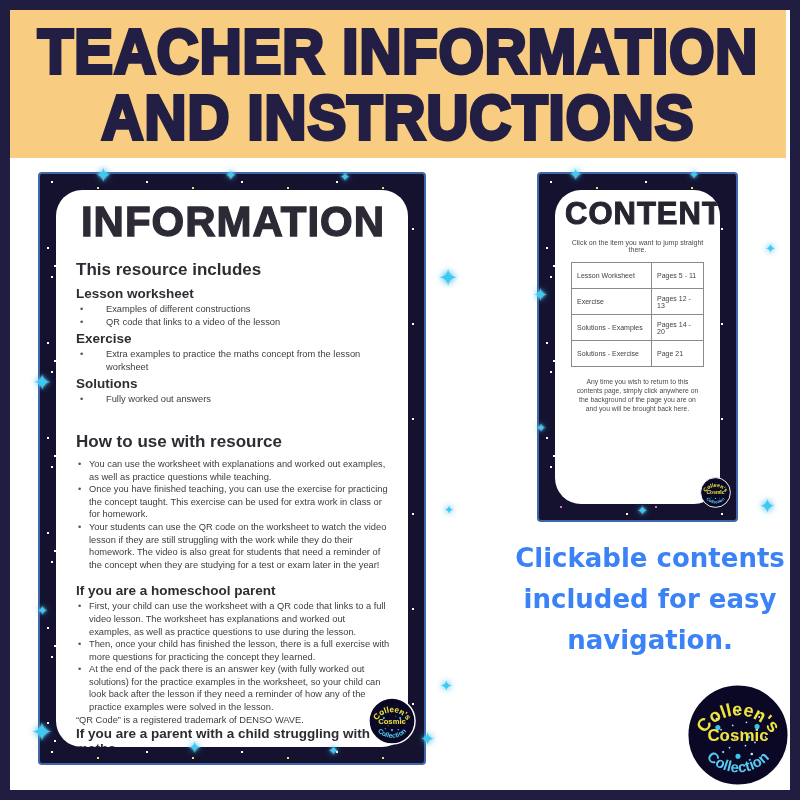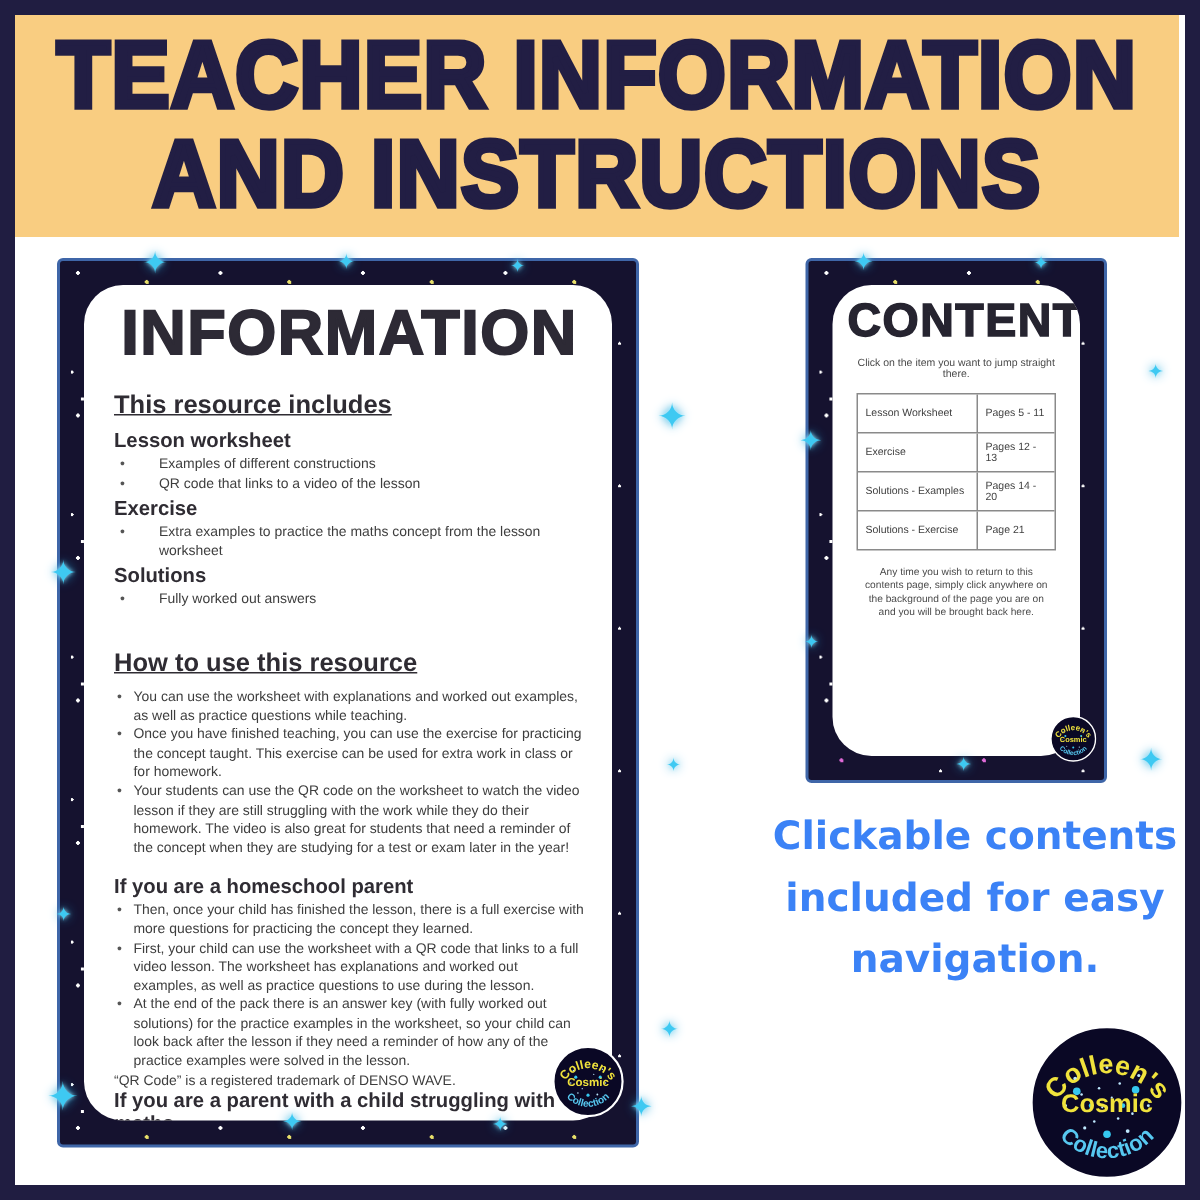--- a/index.html
+++ b/index.html
@@ -48,21 +48,21 @@
   .burst{position:absolute;line-height:1;color:#3ec9f2;z-index:3;
     text-shadow:0 0 3px #9fe9ff,0 0 7px #1f9fd6;pointer-events:none;
     font-family:"DejaVu Sans",sans-serif;}
   .burst::before{content:"\2726";}
   
   .info-body{padding:6px 18px 0 20px;color:#3c3c3c;}
   .info-title{
     text-align:center;font-size:42px;font-weight:900;color:#2d2a35;
     letter-spacing:1px;-webkit-text-stroke:1.3px #2d2a35;margin-top:2px;
   }
-  .h-big{font-size:17px;font-weight:800;color:#2f2c33;margin:14px 0 6px 0;text-decoration:underline;}
+  .h-big{font-size:17px;font-weight:800;color:#2f2c33;margin:14px 0 6px 0;}
   .h-sub{font-size:13.5px;font-weight:800;color:#2f2c33;margin:7px 0 2px 0;}
   .h-sub.tight{margin-top:3px;}
   .b{position:relative;font-size:9.3px;line-height:12.6px;padding-left:30px;color:#3d3d3d;}
   .b::before{content:"\2022";position:absolute;left:4px;top:0;color:#555;}
   .howto .b{padding-left:13px;}
   .howto .b::before{left:2px;}
   .footnote{position:absolute;left:36px;bottom:38px;font-size:9.3px;color:#3d3d3d;}
   
   .contents-body{padding:4px 10px 0 10px;color:#444;}
   .contents-title{
@@ -122,29 +122,29 @@
         <div class="b"><span>Examples of different constructions</span></div>
         <div class="b"><span>QR code that links to a video of the lesson</span></div>
 
         <div class="h-sub tight">Exercise</div>
         <div class="b"><span>Extra examples to practice the maths concept from the lesson worksheet</span></div>
 
         <div class="h-sub tight">Solutions</div>
         <div class="b"><span>Fully worked out answers</span></div>
 
         <div class="howto">
-          <div class="h-big" style="margin-top:26px;">How to use this resource</div>
+          <div class="h-big" style="margin-top:26px;">How to use with resource</div>
 
           <div class="b"><span>You can use the worksheet with explanations and worked out examples, as well as practice questions while teaching.</span></div>
           <div class="b"><span>Once you have finished teaching, you can use the exercise for practicing the concept taught. This exercise can be used for extra work in class or for homework.</span></div>
           <div class="b"><span>Your students can use the QR code on the worksheet to watch the video lesson if they are still struggling with the work while they do their homework. The video is also great for students that need a reminder of the concept when they are studying for a test or exam later in the year!</span></div>
 
           <div class="h-sub" style="margin-top:12px;">If you are a homeschool parent</div>
+          <div class="b"><span>First, your child can use the worksheet with a QR code that links to a full video lesson. The worksheet has explanations and worked out examples, as well as practice questions to use during the lesson.</span></div>
           <div class="b"><span>Then, once your child has finished the lesson, there is a full exercise with more questions for practicing the concept they learned.</span></div>
-          <div class="b"><span>First, your child can use the worksheet with a QR code that links to a full video lesson. The worksheet has explanations and worked out examples, as well as practice questions to use during the lesson.</span></div>
           <div class="b"><span>At the end of the pack there is an answer key (with fully worked out solutions) for the practice examples in the worksheet, so your child can look back after the lesson if they need a reminder of how any of the practice examples were solved in the lesson.</span></div>
 
           <div class="h-sub" style="margin-top:12px;">If you are a parent with a child struggling with maths</div>
 
         </div>
       </div>
     </div>
 
     <div class="footnote">“QR Code” is a registered trademark of DENSO WAVE.</div>
 

